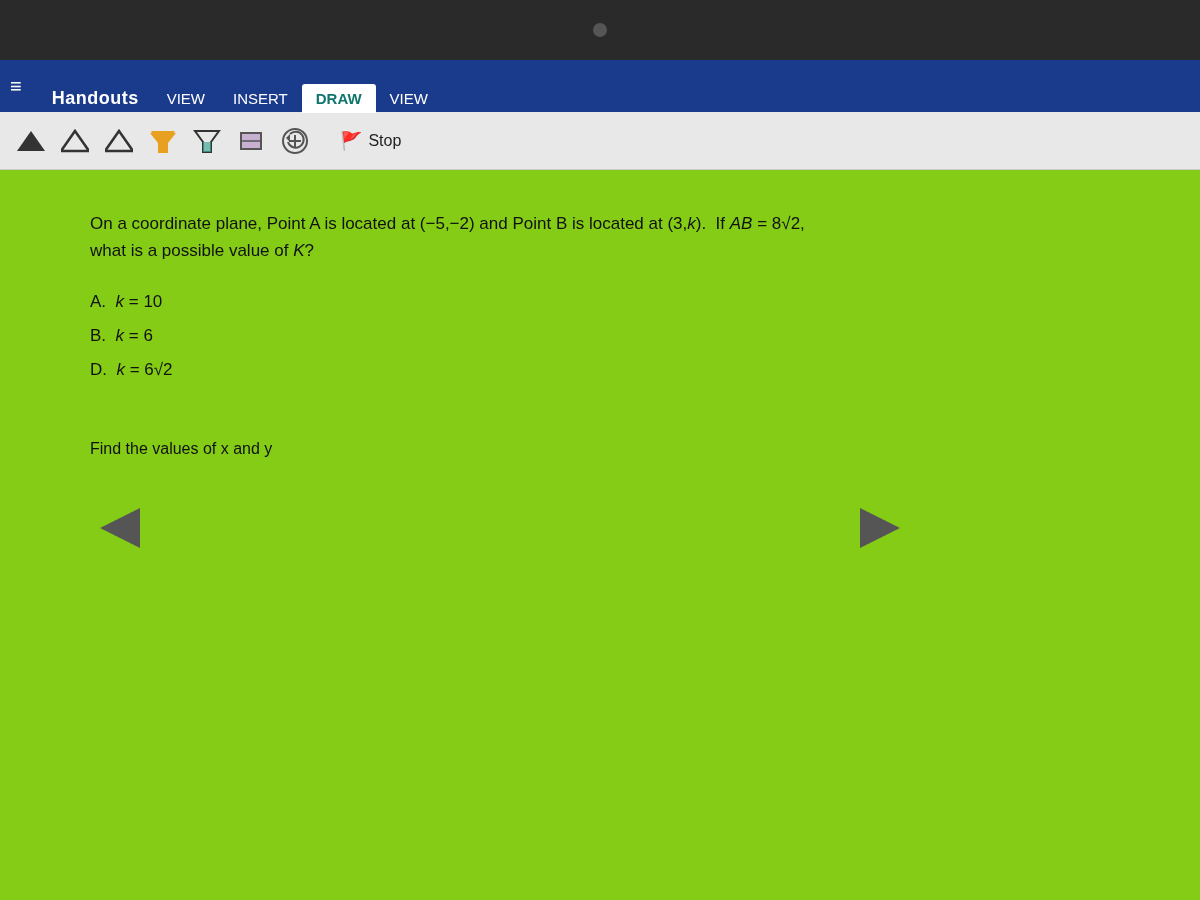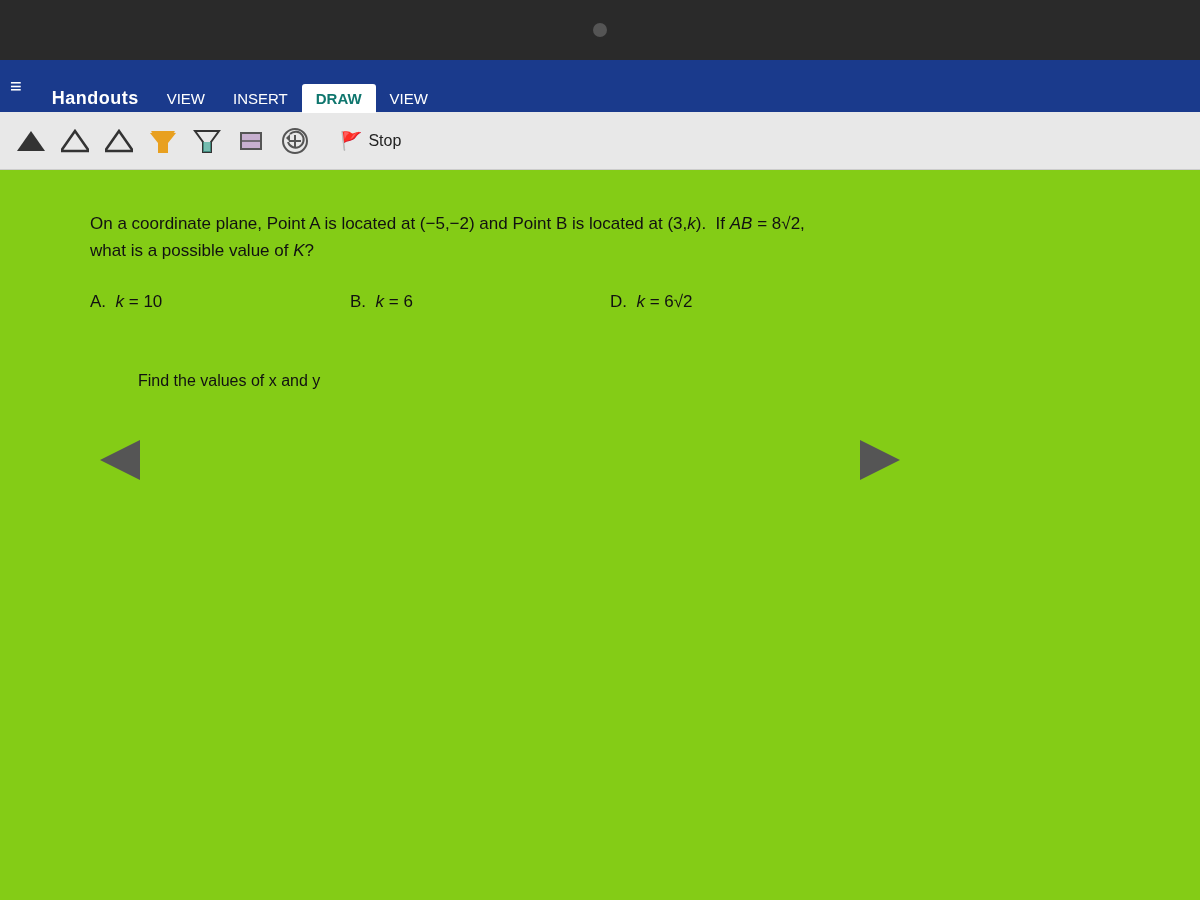--- a/index.html
+++ b/index.html
@@ -114,36 +114,35 @@
     }
     .question-text {
       font-size: 17px;
       color: #111;
       line-height: 1.6;
       margin-bottom: 28px;
       font-family: Arial, sans-serif;
     }
     .answers-grid {
       display: grid;
-      grid-template-columns: 1fr 1fr 1fr;
+      grid-template-columns: 1fr;
       gap: 14px 80px;
       margin-bottom: 50px;
       max-width: 700px;
     }
     .answer-item {
       font-size: 17px;
       color: #111;
       font-family: Arial, sans-serif;
     }
     .find-values {
       font-size: 16px;
       color: #111;
       margin-top: 60px;
       font-family: Arial, sans-serif;
-      margin-left: 48px;
     }
   </style>
 </head>
 <body>
 
 <div class="camera-bar">
   <div class="camera-dot"></div>
 </div>
 
 <div class="menu-bar">

